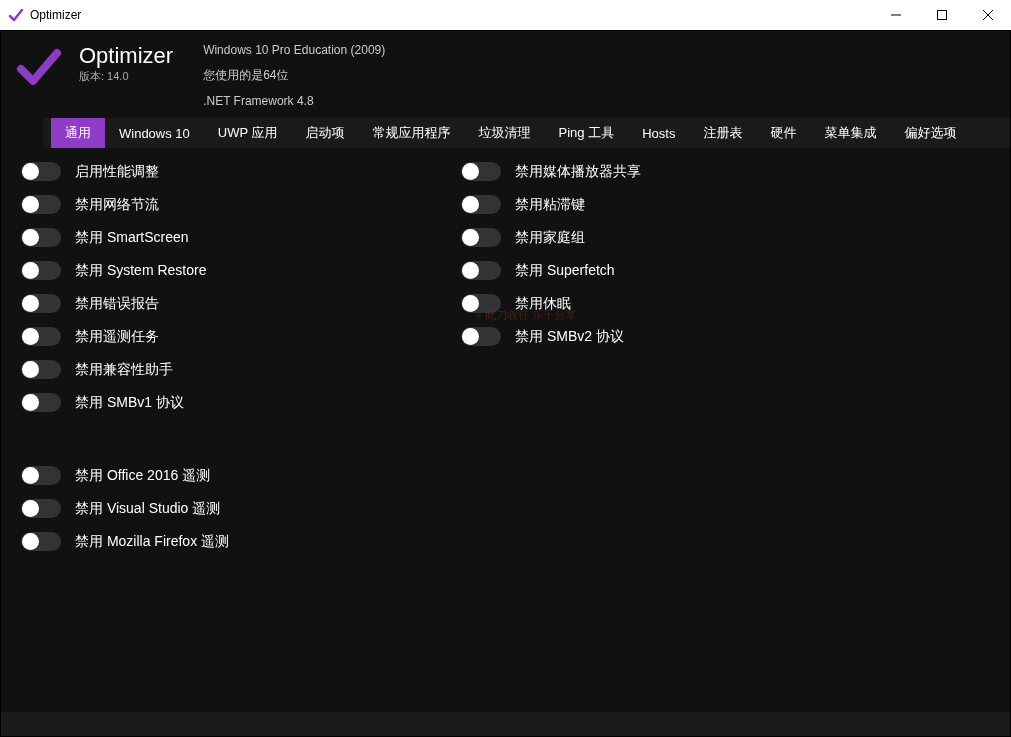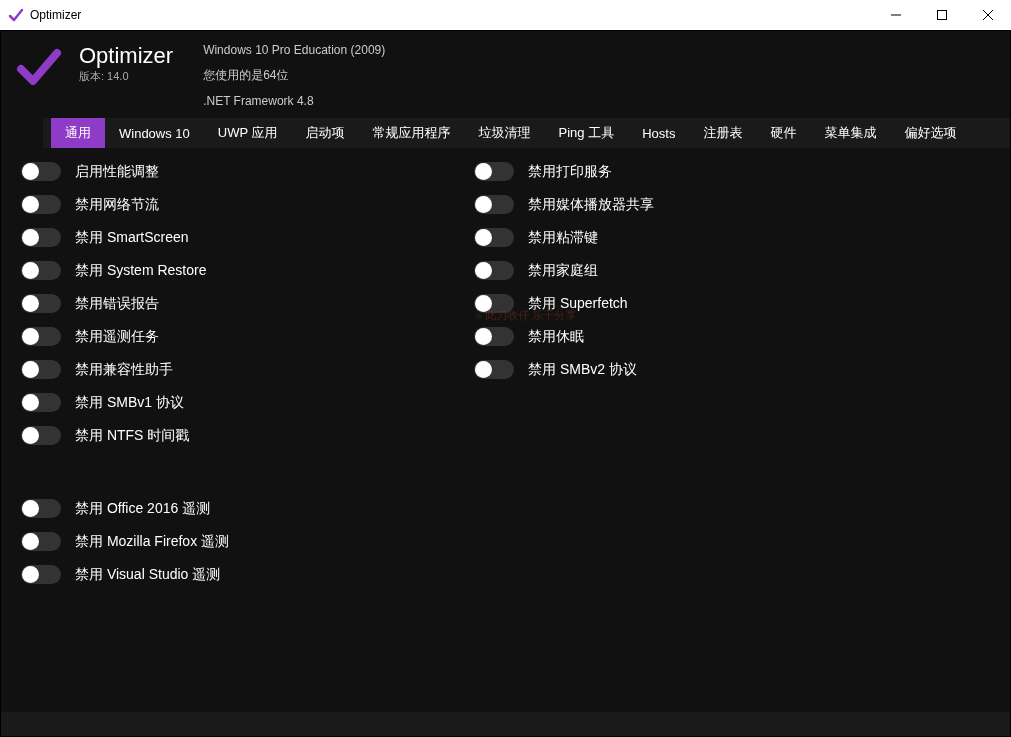--- a/index.html
+++ b/index.html
@@ -96,21 +96,21 @@
   align-items: center;
   cursor: pointer;
 }
 .tab.active {
   background: #8e3cc7;
 }
 .content {
   flex: 1;
   padding: 14px 20px;
   display: flex;
-  gap: 13px;
+  gap: 0;
 }
 .column {
   display: flex;
   flex-direction: column;
   gap: 14px;
 }
 .column-left { width: 440px; }
 .column-right { flex: 1; }
 .group-gap { height: 26px; }
 .toggle-row {
@@ -262,53 +262,41 @@
               <div class="toggle-knob"></div>
             </div>
             <div class="toggle-label">禁用兼容性助手</div>
           </div>
           <div class="toggle-row">
             <div class="toggle">
               <div class="toggle-knob"></div>
             </div>
             <div class="toggle-label">禁用 SMBv1 协议</div>
           </div>
-          <div class="toggle-row">
-            <div class="toggle">
-              <div class="toggle-knob"></div>
-            </div>
-            <div class="toggle-label">禁用 NTFS 时间戳</div>
-          </div>
           <div class="group-gap"></div>
           <div class="toggle-row">
             <div class="toggle">
               <div class="toggle-knob"></div>
             </div>
             <div class="toggle-label">禁用 Office 2016 遥测</div>
           </div>
           <div class="toggle-row">
             <div class="toggle">
               <div class="toggle-knob"></div>
             </div>
+            <div class="toggle-label">禁用 Visual Studio 遥测</div>
+          </div>
+          <div class="toggle-row">
+            <div class="toggle">
+              <div class="toggle-knob"></div>
+            </div>
             <div class="toggle-label">禁用 Mozilla Firefox 遥测</div>
-          </div>
-          <div class="toggle-row">
-            <div class="toggle">
-              <div class="toggle-knob"></div>
-            </div>
-            <div class="toggle-label">禁用 Visual Studio 遥测</div>
           </div>
         </div>
       <div class="column column-right" id="col-right">
-          <div class="toggle-row">
-            <div class="toggle">
-              <div class="toggle-knob"></div>
-            </div>
-            <div class="toggle-label">禁用打印服务</div>
-          </div>
           <div class="toggle-row">
             <div class="toggle">
               <div class="toggle-knob"></div>
             </div>
             <div class="toggle-label">禁用媒体播放器共享</div>
           </div>
           <div class="toggle-row">
             <div class="toggle">
               <div class="toggle-knob"></div>
             </div>

